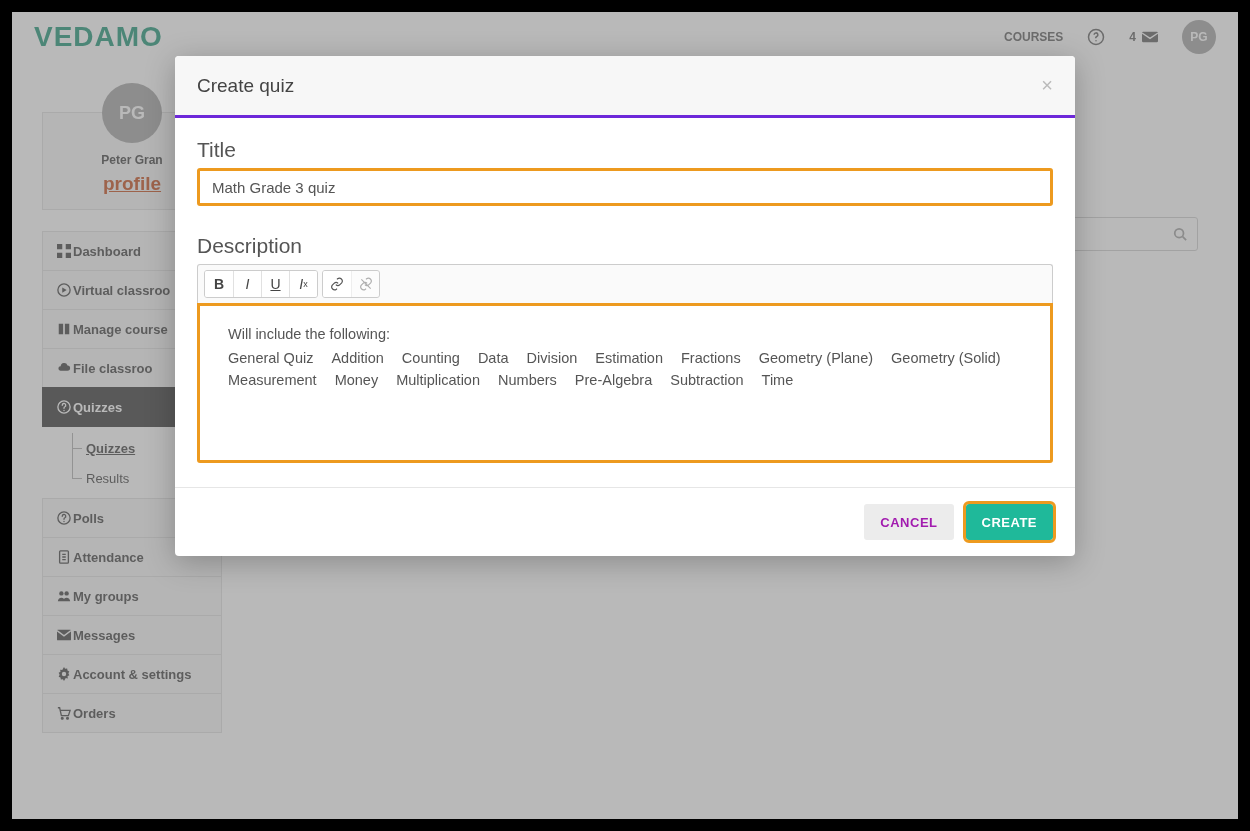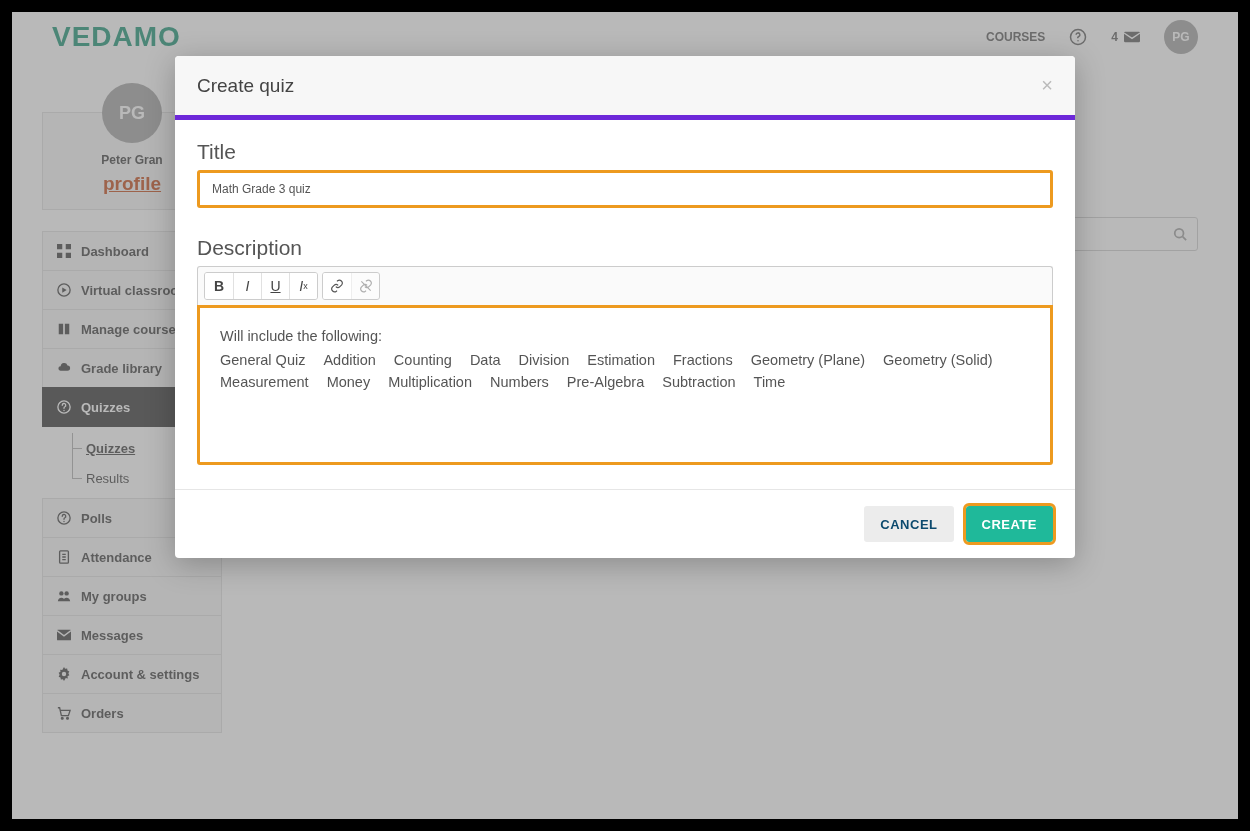--- a/index.html
+++ b/index.html
@@ -1,74 +1,74 @@
 <!DOCTYPE html>
 <html><head>
 <meta charset="utf-8">
 <style>
   * { box-sizing: border-box; margin: 0; padding: 0; font-family: Arial, Helvetica, sans-serif; }
   html, body { width: 1250px; height: 831px; overflow: hidden; }
   .frame { width: 1250px; height: 831px; background: #000; padding: 12px; position: relative; }
   .page { width: 100%; height: 100%; background: #fff; position: relative; overflow: hidden; }
 
   
-  .header { height: 50px; display: flex; align-items: center; padding: 0 40px; }
+  .header { height: 50px; display: flex; align-items: center; padding: 0 22px; }
   .logo { font-size: 28px; font-weight: 800; color: #0f8e6d; letter-spacing: 1px; }
   .header-spacer { flex: 1; }
   .hdr-item { font-size: 12px; font-weight: 700; color: #555; margin-left: 24px; display: flex; align-items: center; gap: 6px; }
   .avatar-sm { width: 34px; height: 34px; border-radius: 50%; background: #9e9e9e; color: #fff; display: flex; align-items: center; justify-content: center; font-size: 12px; font-weight: 600; margin-left: 24px; }
 
   
   .body { display: flex; height: calc(100% - 50px); padding: 0 30px 30px 30px; gap: 30px; }
   .sidebar { width: 180px; flex-shrink: 0; }
   .main { flex: 1; position: relative; }
 
   
   .profile-card { background: #f5f5f5; border: 1px solid #ddd; padding: 40px 0 14px 0; text-align: center; position: relative; margin-top: 50px; }
   .avatar-lg { width: 60px; height: 60px; border-radius: 50%; background: #9e9e9e; color: #fff; display: flex; align-items: center; justify-content: center; font-size: 18px; font-weight: 600; position: absolute; top: -30px; left: 50%; transform: translateX(-50%); }
   .profile-name { font-size: 12px; font-weight: 700; color: #333; }
   .profile-link { font-size: 19px; text-decoration: underline; color: #c2410c; display: inline-block; margin-top: 6px; font-weight: 700; }
 
   
   .nav { margin-top: 22px; }
-  .nav-item { display: flex; align-items: center; height: 40px; padding: 4px 14px; background: #f5f5f5; border: 1px solid #ddd; margin-top: -1px; font-size: 13px; font-weight: 700; color: #333; gap: 10px; cursor: pointer; }
+  .nav-item { display: flex; align-items: center; height: 40px; padding: 4px 14px; background: #f5f5f5; border: 1px solid #ddd; margin-top: -1px; font-size: 13px; font-weight: 700; color: #333; gap: 2px; cursor: pointer; }
   .nav-item.active { background: #2b2b2b; color: #fff; border-color: #2b2b2b; }
   .nav-icon { width: 14px; height: 14px; flex-shrink: 0; }
   .sub-nav { background: #fff; padding: 6px 0 6px 30px; }
   .sub-item { display: flex; align-items: center; height: 30px; font-size: 13px; color: #333; position: relative; padding-left: 14px; cursor: pointer; }
   .sub-item::before { content: ""; position: absolute; left: 0; top: 0; bottom: 0; width: 1px; background: #aaa; }
   .sub-item::after { content: ""; position: absolute; left: 0; top: 50%; width: 10px; height: 1px; background: #aaa; }
   .sub-item:last-child::before { bottom: 50%; }
   .sub-item.active { font-weight: 700; text-decoration: underline; }
 
   
   .search-wrap { position: absolute; top: 155px; right: 10px; width: 200px; }
   .search-box { width: 100%; height: 34px; border: 1px solid #ccc; border-radius: 3px; display: flex; align-items: center; padding: 0 10px; color: #999; justify-content: flex-end; }
 
   
   .overlay { position: absolute; inset: 0; background: rgba(128,128,128,0.55); }
 
   
   .modal { position: absolute; top: 44px; left: 50%; transform: translateX(-50%); width: 900px; background: #fff; border-radius: 4px; box-shadow: 0 6px 30px rgba(0,0,0,.25); }
-  .modal-head { display: flex; align-items: center; justify-content: space-between; padding: 18px 22px; border-bottom: 5px solid #6d28d9; background: #f7f7f7; border-radius: 4px 4px 0 0; }
+  .modal-head { display: flex; align-items: center; justify-content: space-between; padding: 18px 22px; border-bottom: 3px solid #6d28d9; background: #f7f7f7; border-radius: 4px 4px 0 0; }
   .modal-title { font-size: 19px; color: #444; }
   .modal-close { font-size: 20px; color: #bbb; cursor: pointer; }
   .modal-body { padding: 20px 22px 24px 22px; }
   .field-label { font-size: 21px; color: #555; margin-bottom: 6px; }
-  .title-input { width: 100%; height: 38px; border: 3px solid #ed9a1f; border-radius: 3px; padding: 0 12px; font-size: 12px; color: #555; outline: none; }
+  .title-input { width: 100%; height: 38px; border: 3px solid #ed9a1f; border-radius: 3px; padding: 0 12px; font-size: 15px; color: #555; outline: none; }
   .desc-block { margin-top: 28px; }
   .toolbar { border: 1px solid #ccc; border-bottom: none; border-radius: 3px 3px 0 0; padding: 5px 6px; display: flex; gap: 4px; background: #fafafa; }
   .tb-group { display: flex; border: 1px solid #ccc; border-radius: 3px; overflow: hidden; }
   .tb-btn { width: 28px; height: 26px; display: flex; align-items: center; justify-content: center; font-size: 14px; color: #444; background: #fff; cursor: pointer; }
   .tb-btn + .tb-btn { border-left: 1px solid #e1e1e1; }
-  .editor { border: 3px solid #ed9a1f; border-radius: 0 0 3px 3px; padding: 18px 20px; min-height: 160px; font-size: 14.5px; color: #555; line-height: 1.5; }
+  .editor { border: 3px solid #ed9a1f; border-radius: 0 0 3px 3px; padding: 18px 28px; min-height: 160px; font-size: 14.5px; color: #555; line-height: 1.5; }
   .topics { display: flex; flex-wrap: wrap; gap: 0 18px; margin-top: 2px; text-align: right; }
   .modal-foot { border-top: 1px solid #e6e6e6; padding: 16px 22px; display: flex; justify-content: flex-end; gap: 12px; }
   .btn { height: 36px; padding: 0 16px; border-radius: 3px; font-size: 13px; font-weight: 700; letter-spacing: .5px; display: flex; align-items: center; cursor: pointer; border: none; }
-  .btn-cancel { background: #ececec; color: #0c4a6e; margin-left: 44px; }
+  .btn-cancel { background: #ececec; color: #a21caf; margin-left: 44px; }
   .btn-create { background: #1fb99a; color: #fff; outline: 3px solid #ed9a1f; outline-offset: 0; }
 
   .mail-icon { width: 16px; height: 12px; }
 </style>
 </head>
 <body>
 
 <div class="frame">
   <div class="page">
 
@@ -121,21 +121,21 @@
           <div class="nav-item">
             <svg class="nav-icon" viewBox="0 0 16 16" fill="#333">
                 <path d="M2 2h5v12H2zM9 2h5v12H9z"></path>
               </svg>
             <span>Manage course</span>
           </div>
           <div class="nav-item">
             <svg class="nav-icon" viewBox="0 0 16 16" fill="#333">
                 <path d="M12 11a3 3 0 0 0 0-6 4 4 0 0 0-7.8 1A2.5 2.5 0 0 0 4 11z"></path>
               </svg>
-            <span>Grade library</span>
+            <span>File classroo</span>
           </div>
           <div class="nav-item active">
             <svg class="nav-icon" viewBox="0 0 16 16" fill="none" stroke="#fff" stroke-width="1.5">
                 <circle cx="8" cy="8" r="7"></circle>
                 <path d="M6 6a2 2 0 1 1 3 1.7c-.7.3-1 .8-1 1.8" stroke-linecap="round"></path>
                 <circle cx="8" cy="12" r=".8" fill="#fff" stroke="none"></circle>
               </svg>
             <span>Quizzes</span>
           </div>
           <div class="sub-nav">

